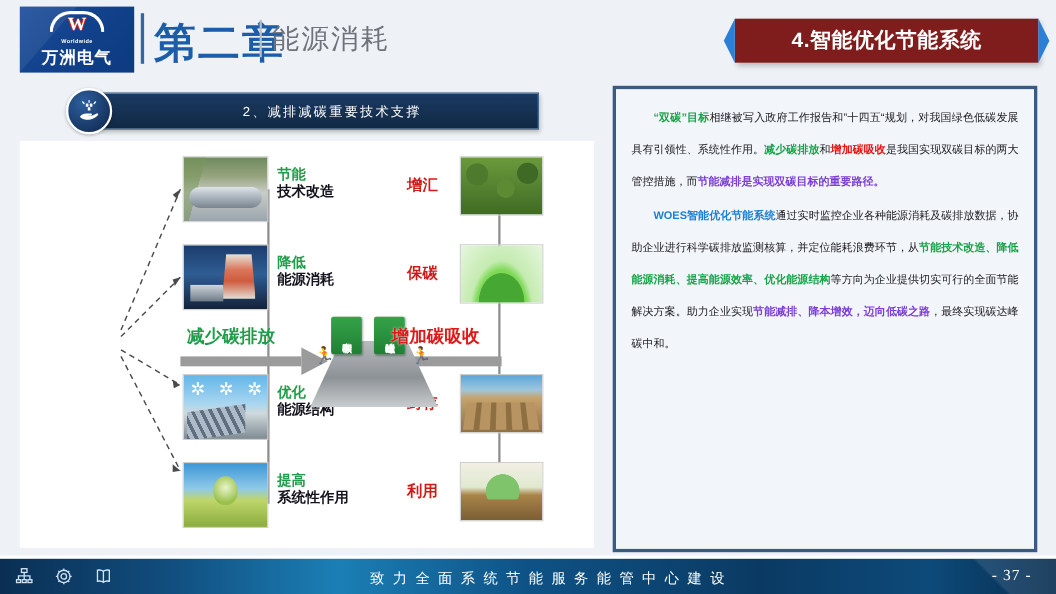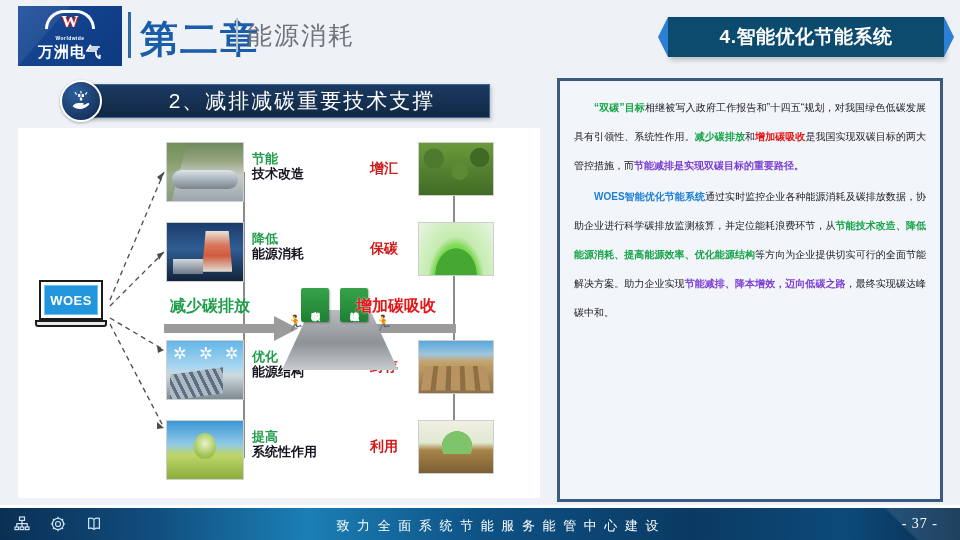--- a/index.html
+++ b/index.html
@@ -67,21 +67,21 @@
   }
   .subject {
     position: absolute; left: 247px; top: 19px;
     font-size: 25px; color: #6e7279; letter-spacing: 2px;
   }
 
   
   .badge {
     position: absolute; right: 16px; top: 17px;
     height: 40px; min-width: 276px;
-    background: #0c4a6e;
+    background: #7f1d1d;
     display: flex; align-items: center; justify-content: center;
     box-shadow: 2px 3px 5px rgba(0,0,0,0.22);
   }
   .badge::before {
     content: ""; position: absolute; left: -10px; top: 0;
     width: 0; height: 0;
     border-top: 20px solid transparent;
     border-bottom: 20px solid transparent;
     border-right: 10px solid #2b7fd4;
   }
@@ -109,21 +109,21 @@
   }
   .sec-bar {
     position: absolute; left: 90px; top: 84px;
     width: 400px; height: 34px;
     background: linear-gradient(180deg, #1b3a63 0%, #102843 100%);
     border: 1px solid #3d6796;
     display: flex; align-items: center; justify-content: center;
     box-shadow: 1px 2px 4px rgba(0,0,0,0.25);
   }
   .sec-bar-text {
-    font-size: 21px; color: #ffffff; letter-spacing: 2px;
+    font-size: 12px; color: #ffffff; letter-spacing: 2px;
     padding-left: 24px;
   }
 
   
   .diagram {
     position: absolute; left: 18px; top: 128px;
     width: 522px; height: 370px;
     background: #ffffff;
   }
 
@@ -453,28 +453,20 @@
     <span class="l1">封存</span>
   </div>
 
   <div class="thumb" style="left:400px;top:292px;width:76px;height:54px;">
     <div class="img-use"></div>
   </div>
   <div class="t-lbl red" style="left:352px;top:310px;">
     <span class="l1">利用</span>
   </div>
 
-  <div class="laptop">
-    <div class="laptop-lid">
-      <div class="laptop-screen">
-        <span>WOES</span>
-      </div>
-    </div>
-    <div class="laptop-base"></div>
-  </div>
 
   <div class="road"></div>
   <div class="cblock" style="left:283px;top:160px;">
     <span>碳中和</span>
   </div>
   <div class="cblock" style="left:322px;top:160px;">
     <span>碳达峰</span>
   </div>
   <div class="runner" style="left:268px;top:186px;"></div>
   <div class="runner" style="left:356px;top:186px;"></div>

